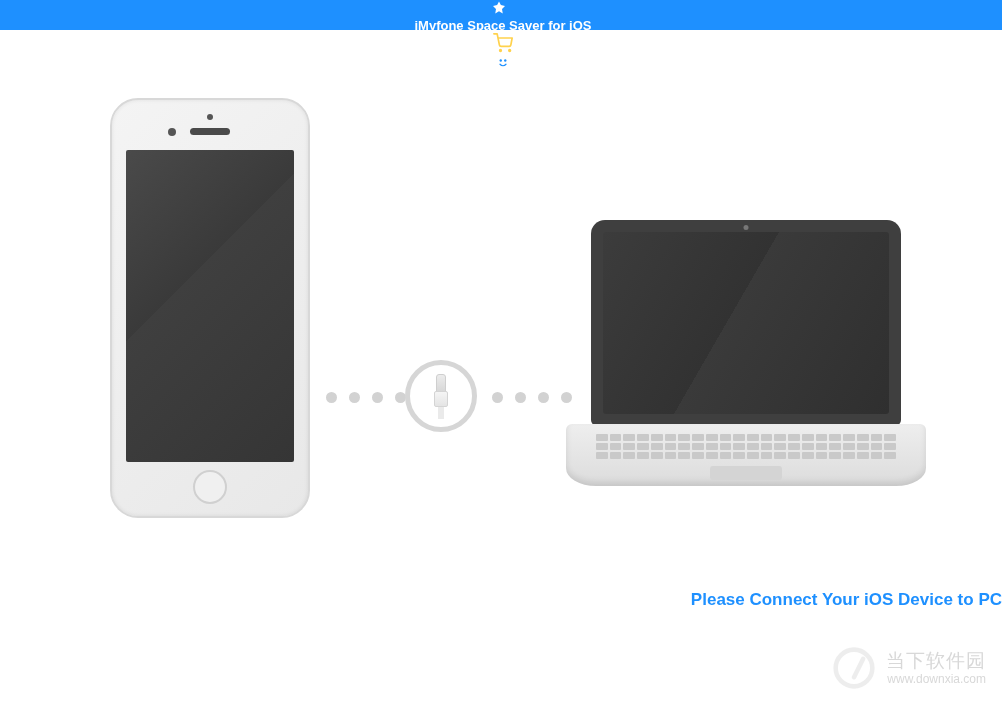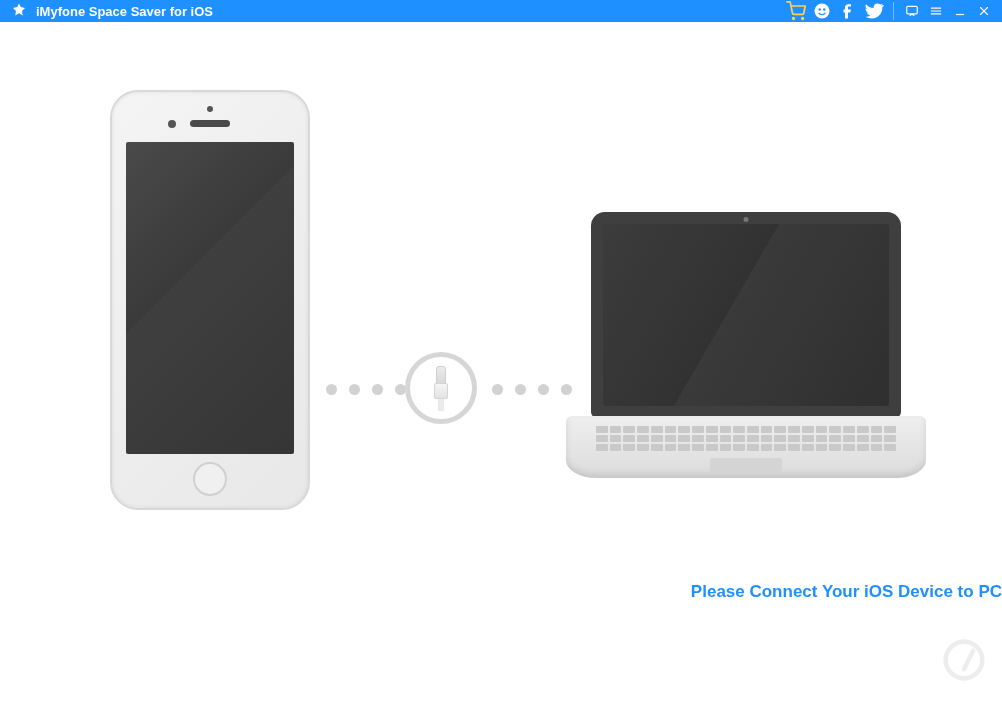--- a/index.html
+++ b/index.html
@@ -7,26 +7,27 @@
   width: 1002px;
   height: 702px;
   font-family: Arial, sans-serif;
   background: #ffffff;
   overflow: hidden;
   position: relative;
 }
 
 
 .titlebar {
-  height: 22px;
+  height: 30px;
   background: #1e90ff;
   display: flex;
   align-items: center;
   padding: 0 6px 0 10px;
   color: #fff;
+  flex-direction: column;
 }
 .titlebar .logo {
   width: 18px; height: 18px;
   display: flex; align-items: center; justify-content: center;
   margin-right: 8px;
 }
 .titlebar .app-title {
   font-size: 13px;
   font-weight: bold;
   flex: 0 0 auto;
@@ -422,15 +423,19 @@
   </div>
 
   <div class="prompt">Please Connect Your iOS Device to PC</div>
 
   <div class="watermark">
     <svg class="watermark-logo" viewBox="0 0 48 48">
       <circle cx="24" cy="24" r="20" fill="none" stroke="#e2e2e2" stroke-width="5"></circle>
       <path d="M24 4 A20 20 0 0 1 44 24" fill="none" stroke="#e2e2e2" stroke-width="5" opacity="0"></path>
       <path d="M34 14 L24 34" stroke="#e2e2e2" stroke-width="5" stroke-linecap="round"></path>
     </svg>
+    <div class="watermark-text">
+      <div class="line1">当下软件园</div>
+      <div class="line2">www.downxia.com</div>
+    </div>
   </div>
 
 </div>
 
 </body></html>

